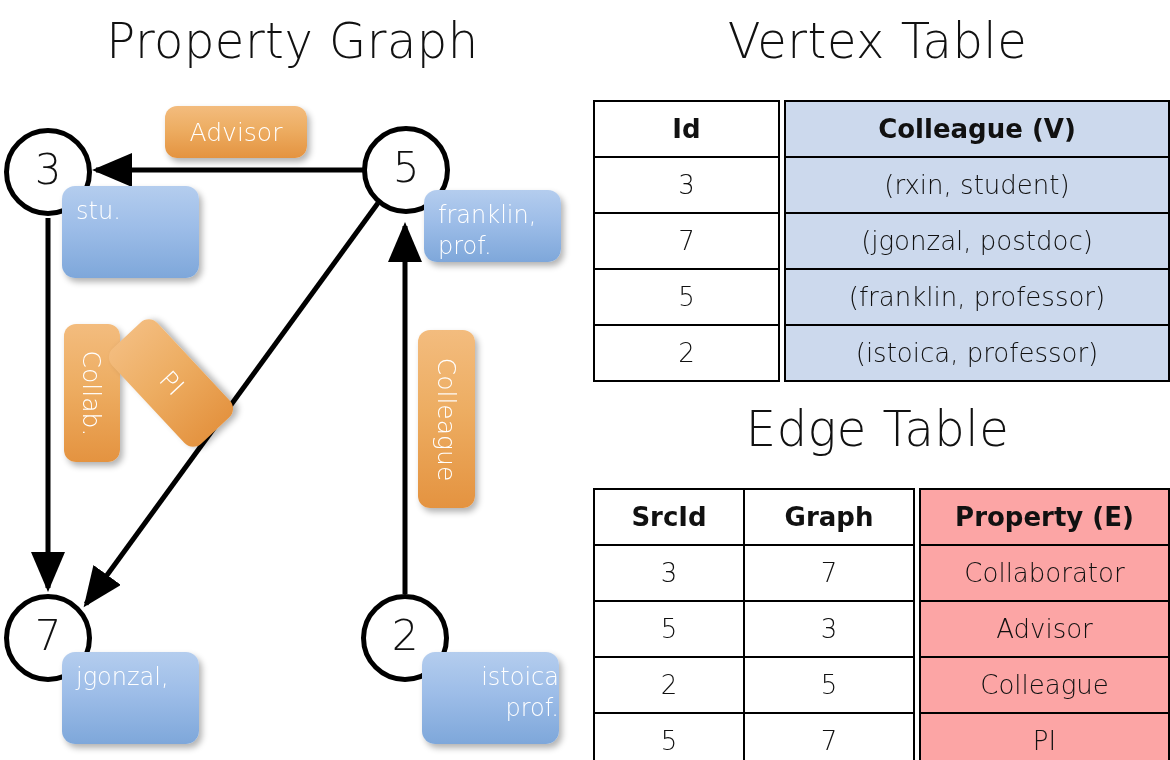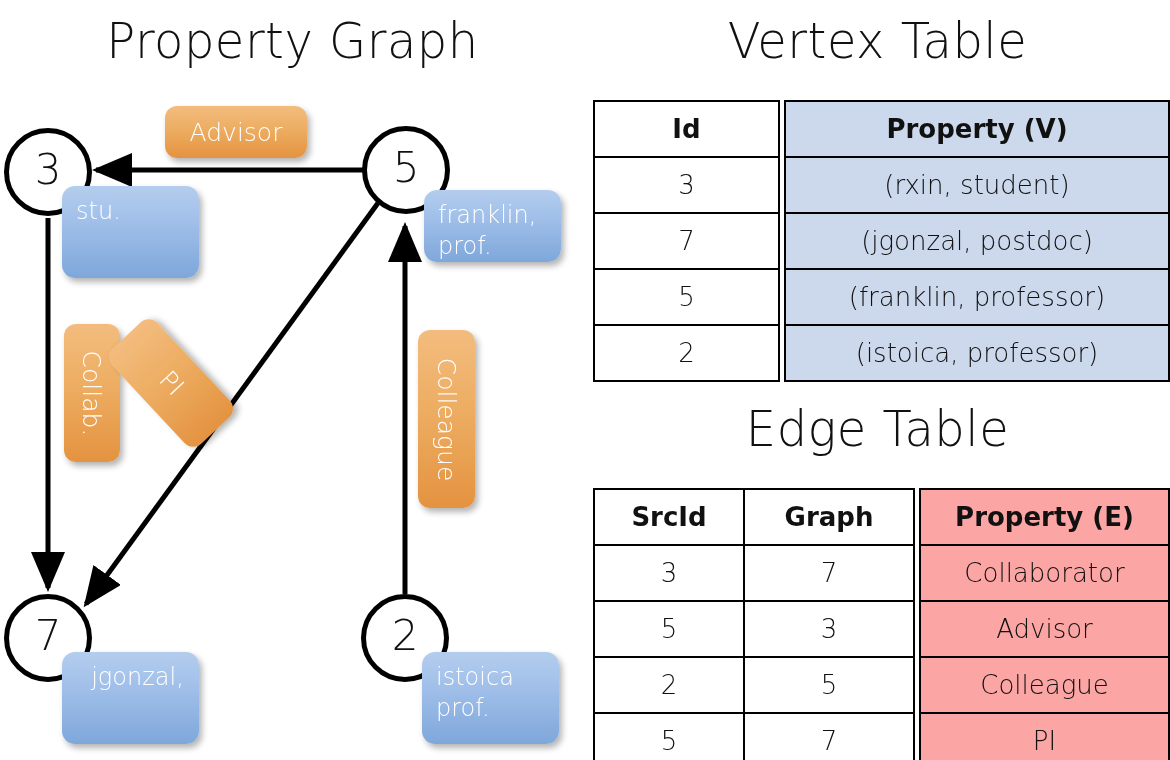--- a/index.html
+++ b/index.html
@@ -180,25 +180,25 @@
 
     <div class="prop-box" style="left:62px; top:186px; width:137px; height:92px;">
       <div>stu.</div>
     </div>
 
     <div class="prop-box" style="left:424px; top:190px; width:137px; height:72px;">
       <div>franklin,</div>
       <div>prof.</div>
     </div>
 
-    <div class="prop-box" style="left:62px; top:652px; width:137px; height:92px;text-align:center;">
+    <div class="prop-box" style="left:62px; top:652px; width:137px; height:92px;">
       <div>jgonzal,</div>
     </div>
 
-    <div class="prop-box" style="left:422px; top:652px; width:137px; height:92px;">
+    <div class="prop-box" style="left:422px; top:652px; width:137px; height:92px;text-align:right;">
       <div>istoica</div>
       <div>prof.</div>
     </div>
 
     <div class="edge-label" style="left:165px; top:106px; width:142px; height:52px;">
       <span>Advisor</span>
     </div>
 
     <div class="edge-label" style="left:64px; top:324px; width:56px; height:138px;">
       <span style="transform:rotate(90deg);">Collab.</span>
@@ -216,21 +216,21 @@
   <table class="data-table" id="vertex-table">
     <colgroup>
       <col style="width:185px;">
       <col style="width:6px;">
       <col style="width:384px;">
     </colgroup>
     <thead>
       <tr>
         <th class="cell-plain">Id</th>
         <td class="spacer-col"></td>
-        <th class="cell-vprop">Property (V)</th>
+        <th class="cell-vprop">Colleague (V)</th>
       </tr>
     </thead>
     <tbody>
       <tr>
         <td class="cell-plain">3</td>
         <td class="spacer-col"></td>
         <td class="cell-vprop">(rxin, student)</td>
       </tr>
       <tr>
         <td class="cell-plain">7</td>

